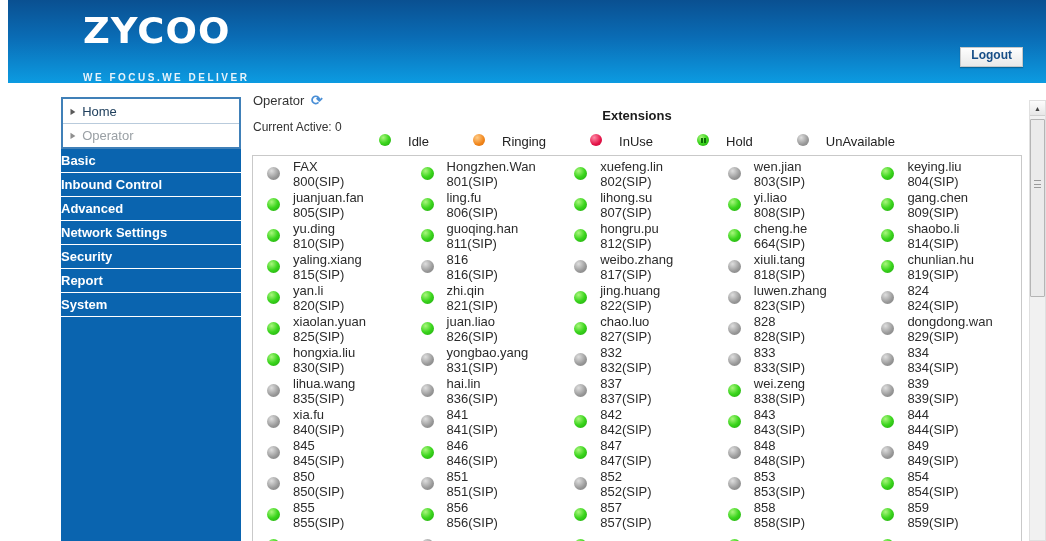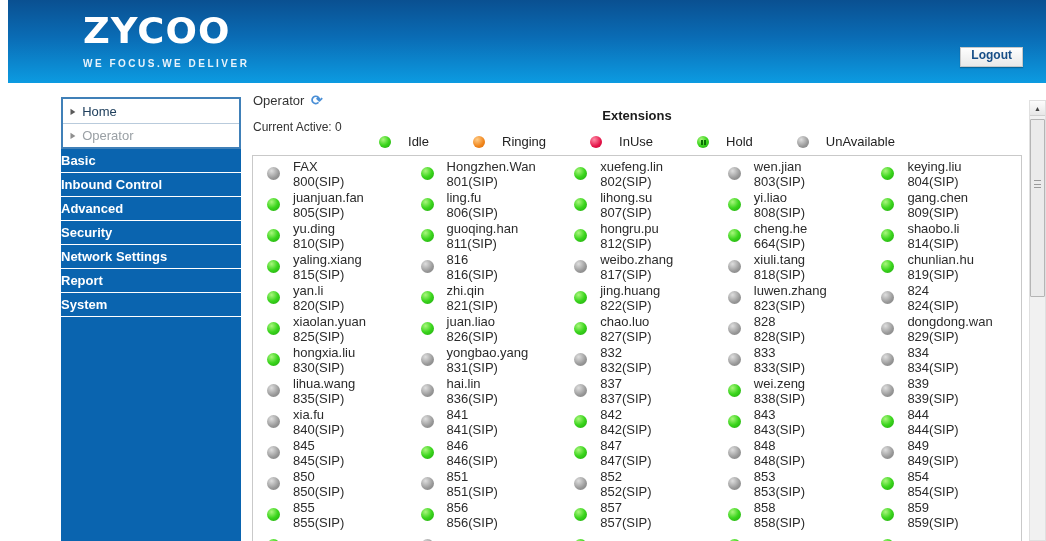--- a/index.html
+++ b/index.html
@@ -6,21 +6,21 @@
   html,body { width:1046px; height:541px; overflow:hidden; background:#ffffff;
               font-family:"Liberation Sans", sans-serif; }
   #stage { position:relative; width:1046px; height:541px; overflow:hidden; background:#fff; }
 
   
   .header { position:absolute; left:8px; top:0; width:1046px; height:83px;
             background:linear-gradient(to bottom,#0a5091 0%,#0a6cb5 45%,#0c9be1 100%); }
   .logo { position:absolute; left:75px; top:12px; color:#fff; }
   .logo-text { font-size:37px; font-weight:800; letter-spacing:1px; line-height:40px;
                font-family:"DejaVu Sans", sans-serif; transform:scaleY(0.95); }
-  .tagline { font-size:10px; font-weight:bold; letter-spacing:2.5px; color:#e8f3fb; margin-top:6px; }
+  .tagline { font-size:10px; font-weight:bold; letter-spacing:2.5px; color:#e8f3fb; margin-top:20px; }
   .logout { position:absolute; right:31px; top:47px; font-size:12px; font-weight:bold;
             color:#174e87; background:linear-gradient(#fefefe,#e9e9e9); border:1px solid #c8c8c8;
             padding:0 10px 4px; cursor:pointer; box-shadow:0 1px 1px rgba(0,0,0,.25);
             font-family:"Liberation Sans", sans-serif; }
 
   
   .sidebar { position:absolute; left:61px; top:97px; width:180px; height:444px; background:#0a64af; }
   .side-top { background:#fff; border:2px solid #4080b8; }
   .side-top-item { height:24px; display:flex; align-items:center; padding-left:7px;
                    font-size:13px; color:#21415e; cursor:pointer; background:#fff; }
@@ -33,21 +33,21 @@
 
   
   .page-title { position:absolute; left:253px; top:93px; font-size:13px; color:#333; }
   .refresh { position:absolute; left:311px; top:92px; font-size:14px; font-weight:bold;
              color:#4a8fd6; cursor:pointer; }
   .ext-title { position:absolute; left:252px; top:108px; width:770px; text-align:center;
                font-size:13px; font-weight:bold; color:#1b1b1b; }
   .current-active { position:absolute; left:253px; top:120px; font-size:12px; color:#333; }
   .legend { position:absolute; left:252px; top:134px; width:770px; display:flex;
             justify-content:center; align-items:center; gap:44px; font-size:13px; color:#222; }
-  .legend-item { display:flex; align-items:center; gap:17px; }
+  .legend-item { display:flex; align-items:flex-start; gap:17px; }
 
   .dot { width:13px; height:13px; border-radius:50%; flex:none; position:relative; }
   .st-idle { background:radial-gradient(circle at 35% 30%, #a9f67d 0%, #3bd51d 50%, #1da50c 100%); }
   .st-unavailable { background:radial-gradient(circle at 35% 30%, #dedede 0%, #989898 60%, #7c7c7c 100%); }
   .st-ringing { background:radial-gradient(circle at 35% 30%, #ffcb86 0%, #f08419 60%, #d96d0d 100%); }
   .st-inuse { background:radial-gradient(circle at 35% 30%, #ff8aa5 0%, #e41247 60%, #c00a38 100%); }
   .st-hold { background:radial-gradient(circle at 35% 30%, #a9f67d 0%, #3bd51d 50%, #1da50c 100%); }
   .st-hold::before { content:""; position:absolute; left:4px; top:4px; width:2px; height:5px;
                      background:#0a6d05; box-shadow:3px 0 0 #0a6d05; }
   .legend .dot { width:12px; height:12px; }
@@ -92,22 +92,22 @@
         </div>
         <div class="side-top-item current">
           <span class="tri">▶</span>
           <span>Operator</span>
         </div>
       </div>
     <div id="side-items">
         <div class="side-item">Basic</div>
         <div class="side-item">Inbound Control</div>
         <div class="side-item">Advanced</div>
+        <div class="side-item">Network Settings</div>
         <div class="side-item">Security</div>
-        <div class="side-item">Network Settings</div>
         <div class="side-item">Report</div>
         <div class="side-item">System</div>
       </div>
   </div>
 
   <div>
     <span class="page-title">Operator</span>
     <span class="refresh">⟳</span>
     <div class="ext-title">Extensions</div>
     <div class="current-active">Current Active: 0</div>

